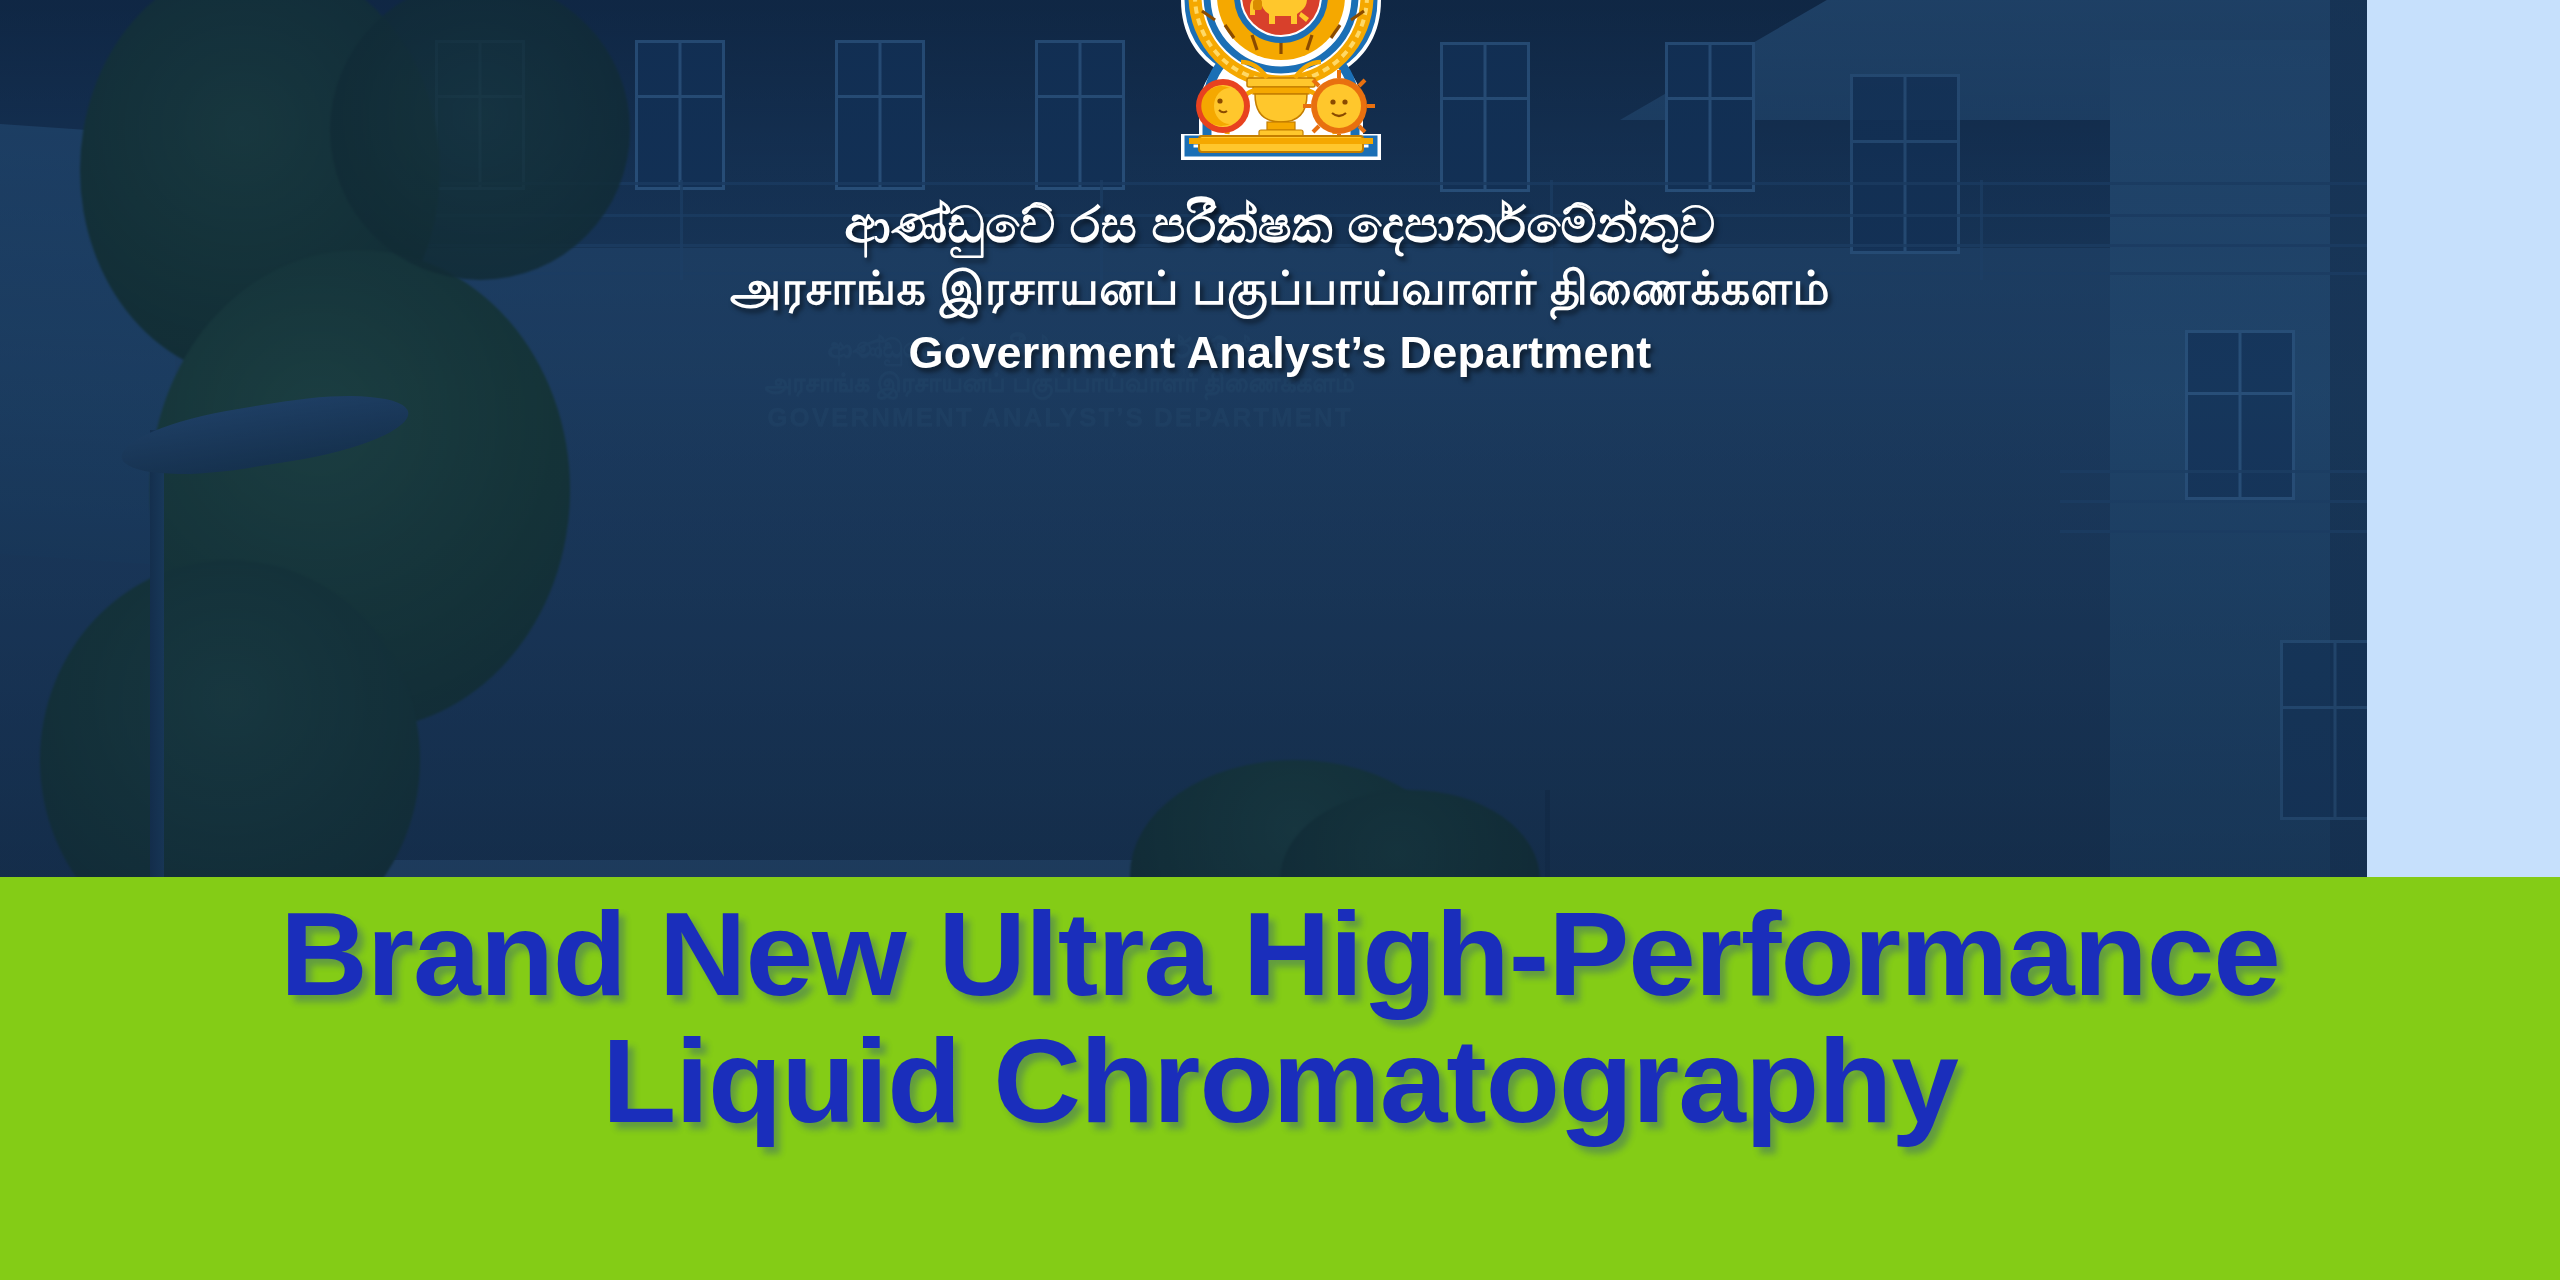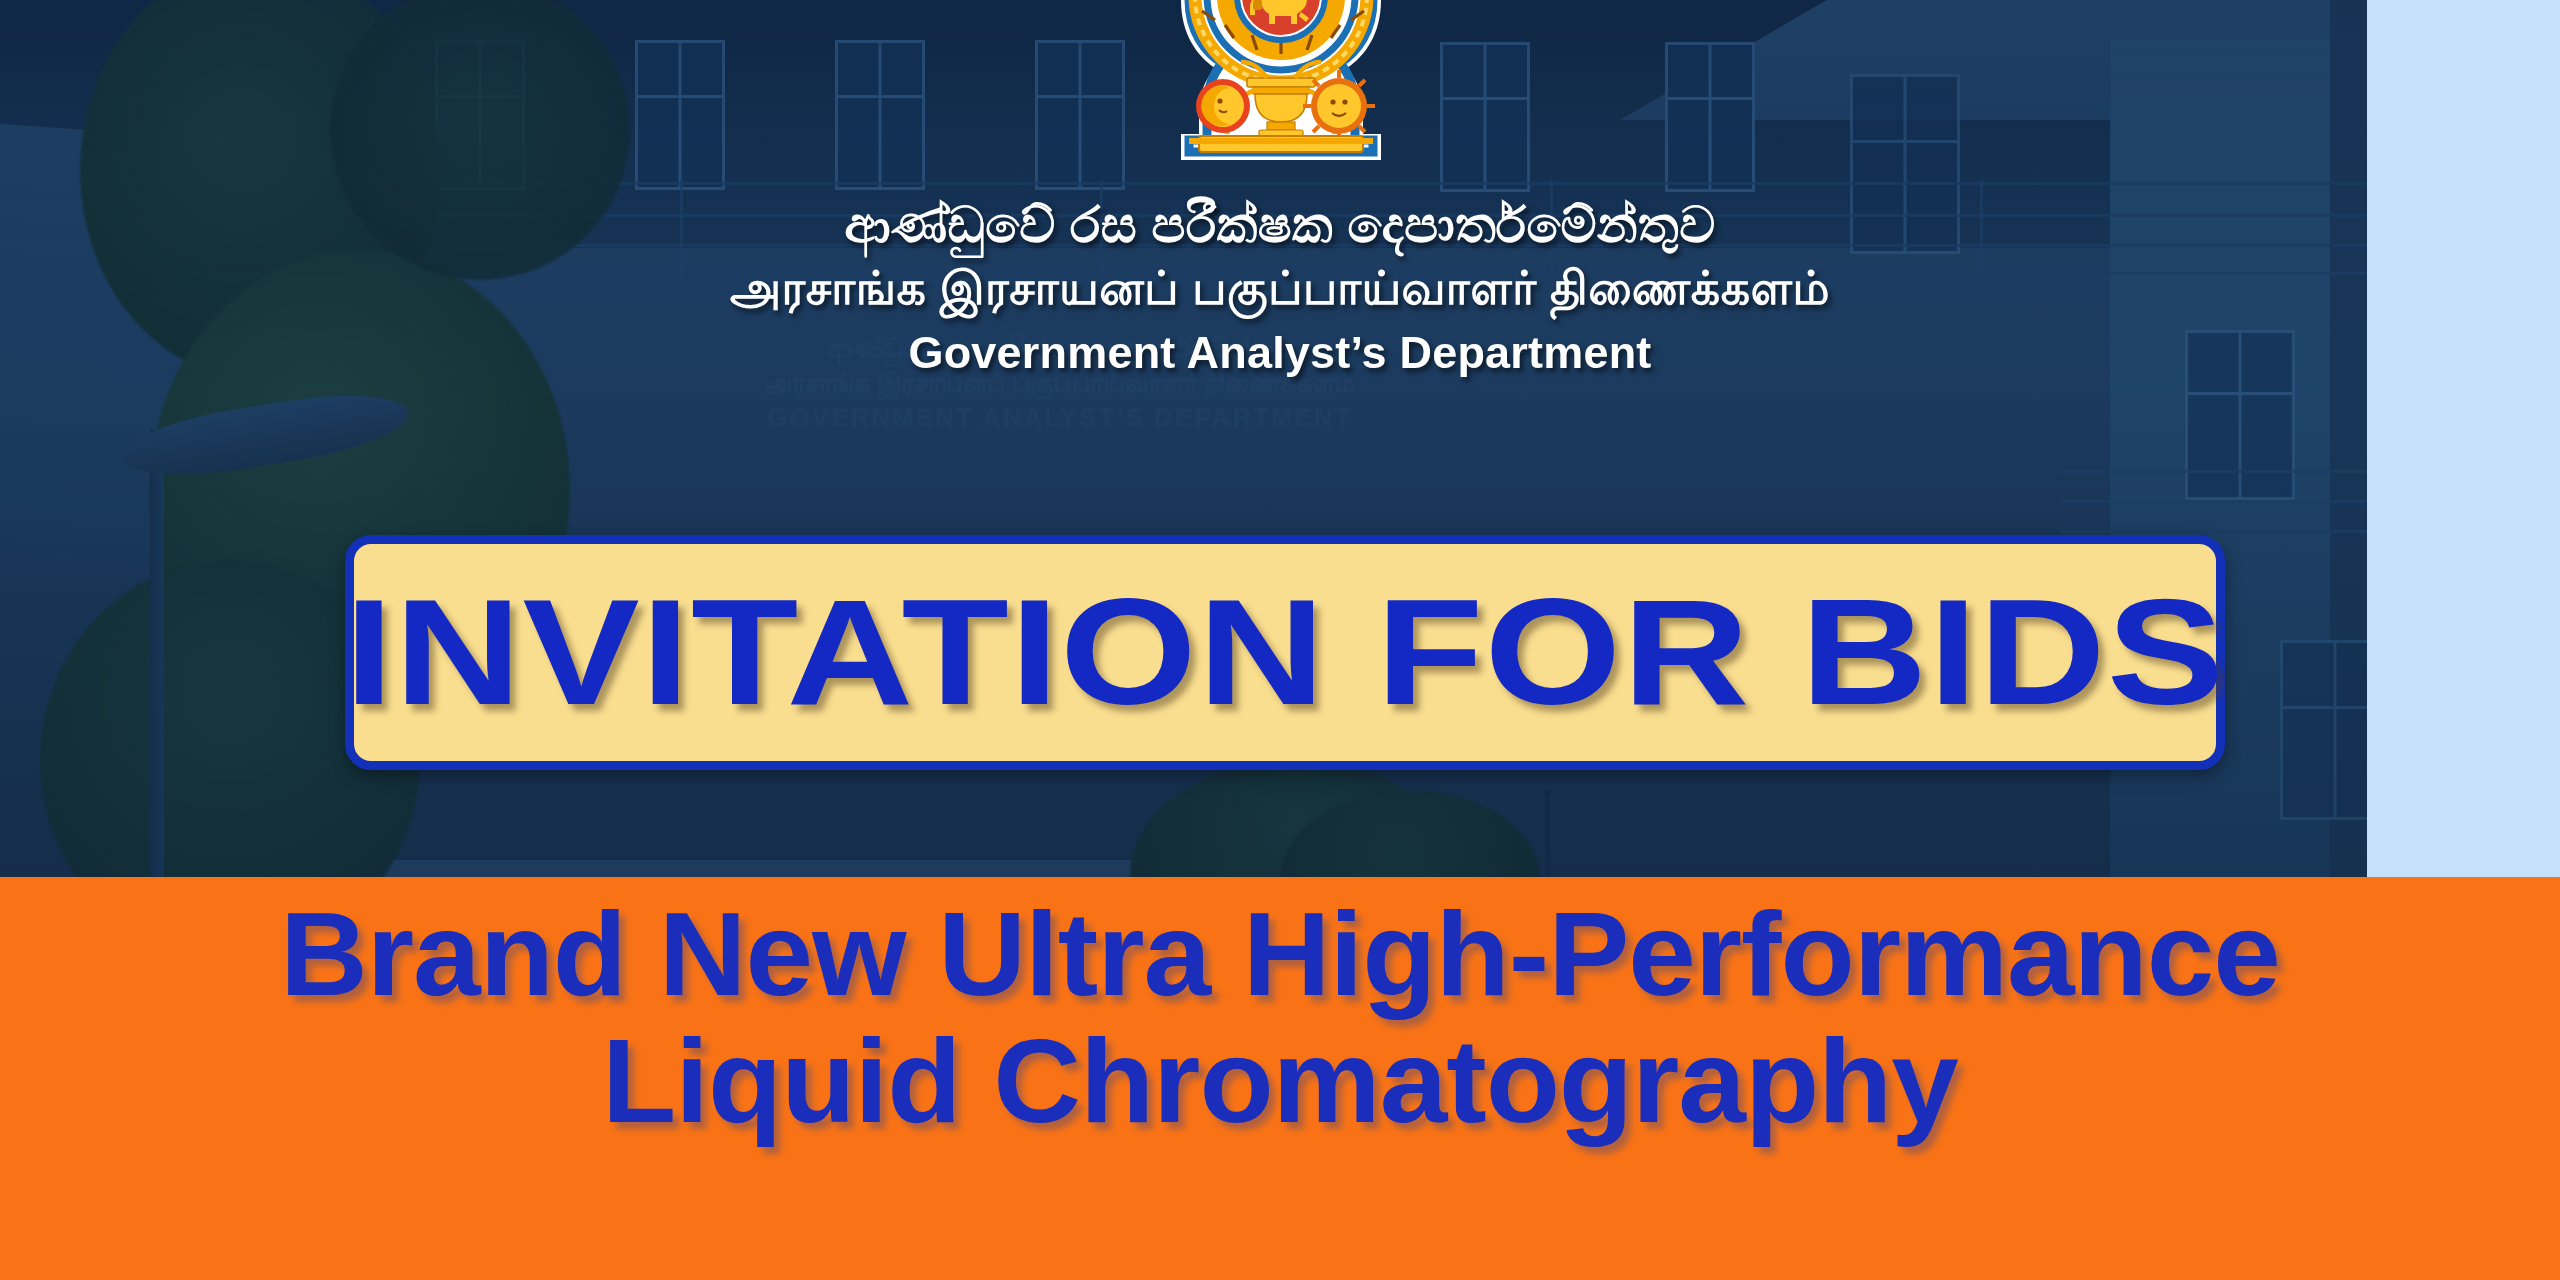--- a/index.html
+++ b/index.html
@@ -81,21 +81,21 @@
   .ifb{position:absolute;left:345px;top:535px;width:1880px;height:235px;
        background:#F9DE8F;border:9px solid #1331B8;border-radius:26px;box-sizing:border-box;
        display:flex;align-items:center;justify-content:center;
        box-shadow:0 6px 16px rgba(0,0,0,.35);}
   .ifb-text{font-size:144px;font-weight:700;color:#1428C4;letter-spacing:1px;
        transform:scaleX(1.22) scaleY(1.05);transform-origin:center;
        white-space:nowrap;text-shadow:5px 6px 6px rgba(80,60,30,.45);}
 
   
   .band{position:absolute;left:0;top:877px;width:2560px;height:403px;
-        background:#f97316;overflow:hidden;}
+        background:#84cc16;overflow:hidden;}
   .band-title{position:absolute;left:0;top:14px;width:2560px;text-align:center;
         color:#1A2EBB;font-weight:700;font-size:118px;line-height:1.08;
         letter-spacing:-1px;text-shadow:6px 7px 6px rgba(30,60,150,.33);}
   .band-title .ln{display:block;transform:scaleX(1.03);}
 </style>
 </head>
 <body>
 
 <div class="poster">
 
@@ -258,23 +258,20 @@
         <rect x="14" y="200" width="184" height="6" fill="#F5A800"></rect>
       </svg>
     </div>
 
     <div class="org">
       <div class="org-si">ආණ්ඩුවේ රස පරීක්ෂක දෙපාර්තමේන්තුව</div>
       <div class="org-ta">அரசாங்க இரசாயனப் பகுப்பாய்வாளர் திணைக்களம்</div>
       <div class="org-en">Government Analyst’s Department</div>
     </div>
 
-    <div class="ifb">
-      <div class="ifb-text">INVITATION FOR BIDS</div>
-    </div>
 
   </div>
 
   <div class="band">
     <div class="band-title">
       <span class="ln">Brand New Ultra High-Performance</span>
       <span class="ln">Liquid Chromatography</span>
     </div>
   </div>
 

